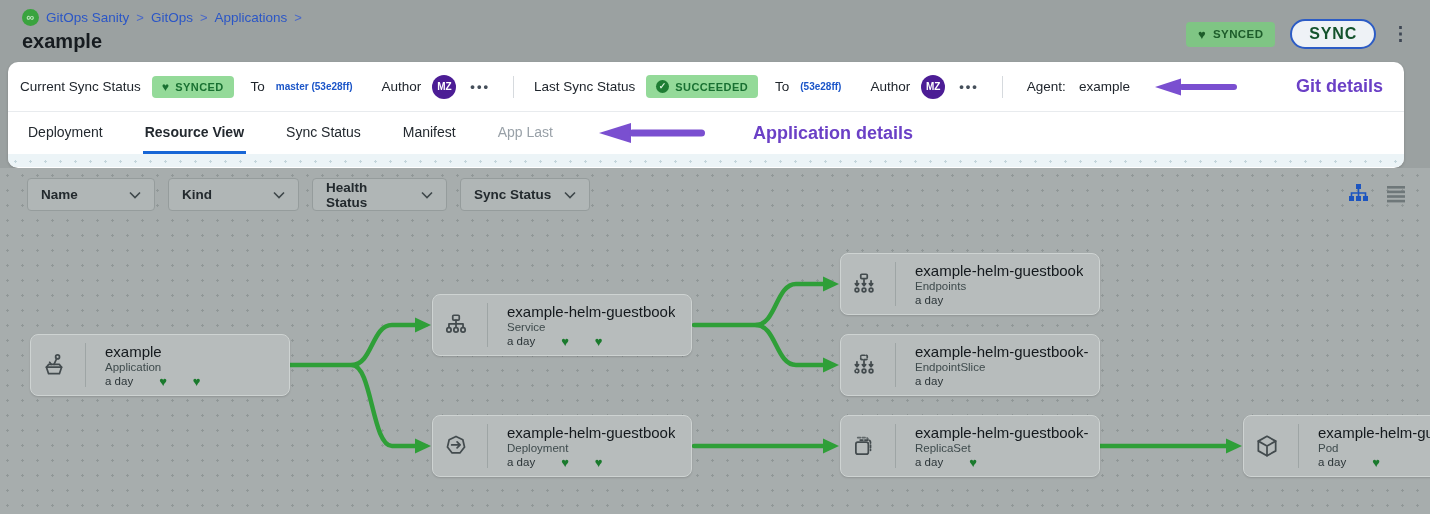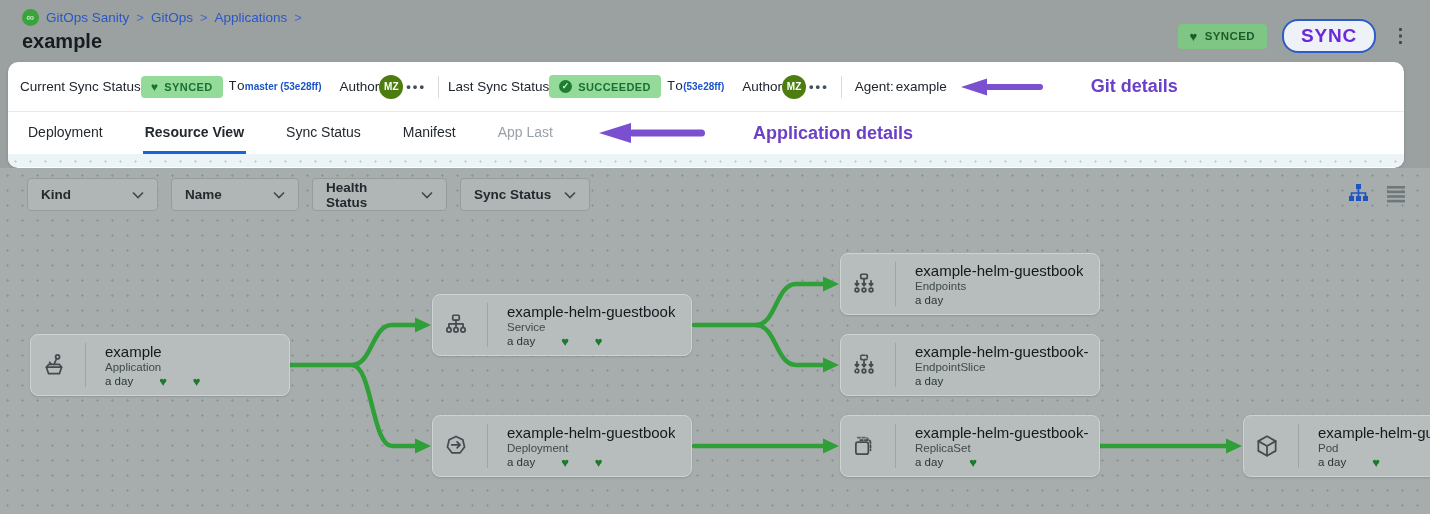--- a/index.html
+++ b/index.html
@@ -13,32 +13,32 @@
   
   .topbar { position:absolute; top:0; left:0; right:0; height:62px; }
   .breadcrumb { position:absolute; top:9px; left:22px; display:flex; align-items:center; gap:7px; font-size:13.5px; }
   .crumb-logo { width:17px; height:17px; border-radius:50%; background:#3aa33e; color:#bfe8c0; font-size:11px; font-weight:bold; display:flex; align-items:center; justify-content:center; line-height:1; }
   .crumb-link { color:#2b56c6; text-decoration:none; cursor:pointer; }
   .crumb-sep { color:#4968c9; font-size:13px; }
   .page-title { position:absolute; top:30px; left:22px; font-size:20px; font-weight:bold; color:#171c20; }
   .top-actions { position:absolute; top:19px; right:20px; display:flex; align-items:center; gap:15px; }
   .healthy-badge { background:#7fc584; color:#1d5c2a; border-radius:4px; padding:6px 12px; font-size:11.5px; font-weight:bold; letter-spacing:.4px; display:flex; align-items:center; gap:7px; }
   .healthy-badge .hb-heart { color:#1d5c2a; font-size:13px; line-height:1; }
-  .sync-button { border:2px solid #2c5cc5; color:#6d28d9; background:#eef2f6; border-radius:16px; padding:4px 17px; font-size:19px; font-weight:bold; letter-spacing:.8px; cursor:pointer; font-family:inherit; }
+  .sync-button { border:2px solid #2c5cc5; color:#14532d; background:#eef2f6; border-radius:16px; padding:4px 17px; font-size:16px; font-weight:bold; letter-spacing:.8px; cursor:pointer; font-family:inherit; }
   .kebab { color:#3d4653; font-size:19px; font-weight:bold; line-height:.9; cursor:pointer; letter-spacing:0; }
   
   .panel { position:absolute; left:8px; top:62px; width:1396px; height:106px; background:#ffffff; border-radius:10px; overflow:hidden; box-shadow:0 1px 3px rgba(0,0,0,.18); }
-  .syncrow { height:50px; display:flex; align-items:center; padding:0 12px; font-size:13.5px; color:#20262d; border-bottom:1px solid #e8ebee; }
+  .syncrow { height:50px; display:flex; align-items:center; padding:0 12px; gap:11px; font-size:13.5px; color:#20262d; border-bottom:1px solid #e8ebee; }
   .status-badge { background:#94da99; color:#187031; border-radius:4px; padding:5px 10px; font-size:11px; font-weight:bold; letter-spacing:.4px; display:flex; align-items:center; gap:6px; }
   .sb-heart { font-size:12px; line-height:1; }
   .sb-check { width:13px; height:13px; border-radius:50%; background:#1e7d33; color:#d9f3dc; font-size:9px; display:flex; align-items:center; justify-content:center; line-height:1; }
-  .to-label { margin-left:6px;font-family:Liberation Mono, monospace; }
+  .to-label { margin-left:6px; }
   .rev-link { color:#1b55c8; font-weight:bold; font-size:10px; cursor:pointer; }
   .author-label { margin-left:18px; }
-  .avatar { width:24px; height:24px; border-radius:50%; background:#4d7c0f; color:#fff; font-size:10px; font-weight:bold; display:flex; align-items:center; justify-content:center; }
+  .avatar { width:24px; height:24px; border-radius:50%; background:#4c1d95; color:#fff; font-size:10px; font-weight:bold; display:flex; align-items:center; justify-content:center; }
   .ellipsis-btn { color:#454f5a; font-size:13px; letter-spacing:2px; cursor:pointer; padding:0 3px; font-weight:bold; }
   .vdivider { width:1px; height:22px; background:#d6dade; margin:0 9px; }
   .agent-label { margin-left:4px; }
   .agent-value { margin-left:2px; }
   .purple-arrow { flex:none; margin-left:12px; }
   .annotation { color:#6b40c6; font-weight:bold; font-size:18px; }
   .annotation.git { margin-left:44px; }
   .annotation.app { margin-left:42px; }
   .tabsrow { height:42px; display:flex; align-items:stretch; padding:0 18px; gap:0; font-size:14px; color:#23292f; }
   .tab { display:flex; align-items:center; padding:0 2px; margin-right:38px; border-bottom:3px solid transparent; cursor:pointer; white-space:nowrap; }
@@ -156,30 +156,30 @@
       <polygon points="431,157 415,149.5 415,164.5"></polygon>
       <polygon points="431,278 415,270.5 415,285.5"></polygon>
       <polygon points="839,116 823,108.5 823,123.5"></polygon>
       <polygon points="839,197 823,189.5 823,204.5"></polygon>
       <polygon points="839,278 823,270.5 823,285.5"></polygon>
       <polygon points="1242,278 1226,270.5 1226,285.5"></polygon>
     </g>
   </svg>
 
   <div class="filterbar">
-    <div class="chip" style="width:131px">
-      <span class="chip-label">Kind</span>
+    <div class="chip" style="width:128px">
+      <span class="chip-label">Name</span>
       <span class="chip-chevron">
           <svg width="12" height="8" viewBox="0 0 12 8">
             <path d="M1 1.5 L6 6.5 L11 1.5" stroke="#3f484b" stroke-width="1.6" fill="none"></path>
           </svg>
         </span>
     </div>
-    <div class="chip" style="width:128px">
-      <span class="chip-label">Name</span>
+    <div class="chip" style="width:131px">
+      <span class="chip-label">Kind</span>
       <span class="chip-chevron">
           <svg width="12" height="8" viewBox="0 0 12 8">
             <path d="M1 1.5 L6 6.5 L11 1.5" stroke="#3f484b" stroke-width="1.6" fill="none"></path>
           </svg>
         </span>
     </div>
     <div class="chip" style="width:135px">
       <span class="chip-label">Health Status</span>
       <span class="chip-chevron">
           <svg width="12" height="8" viewBox="0 0 12 8">

